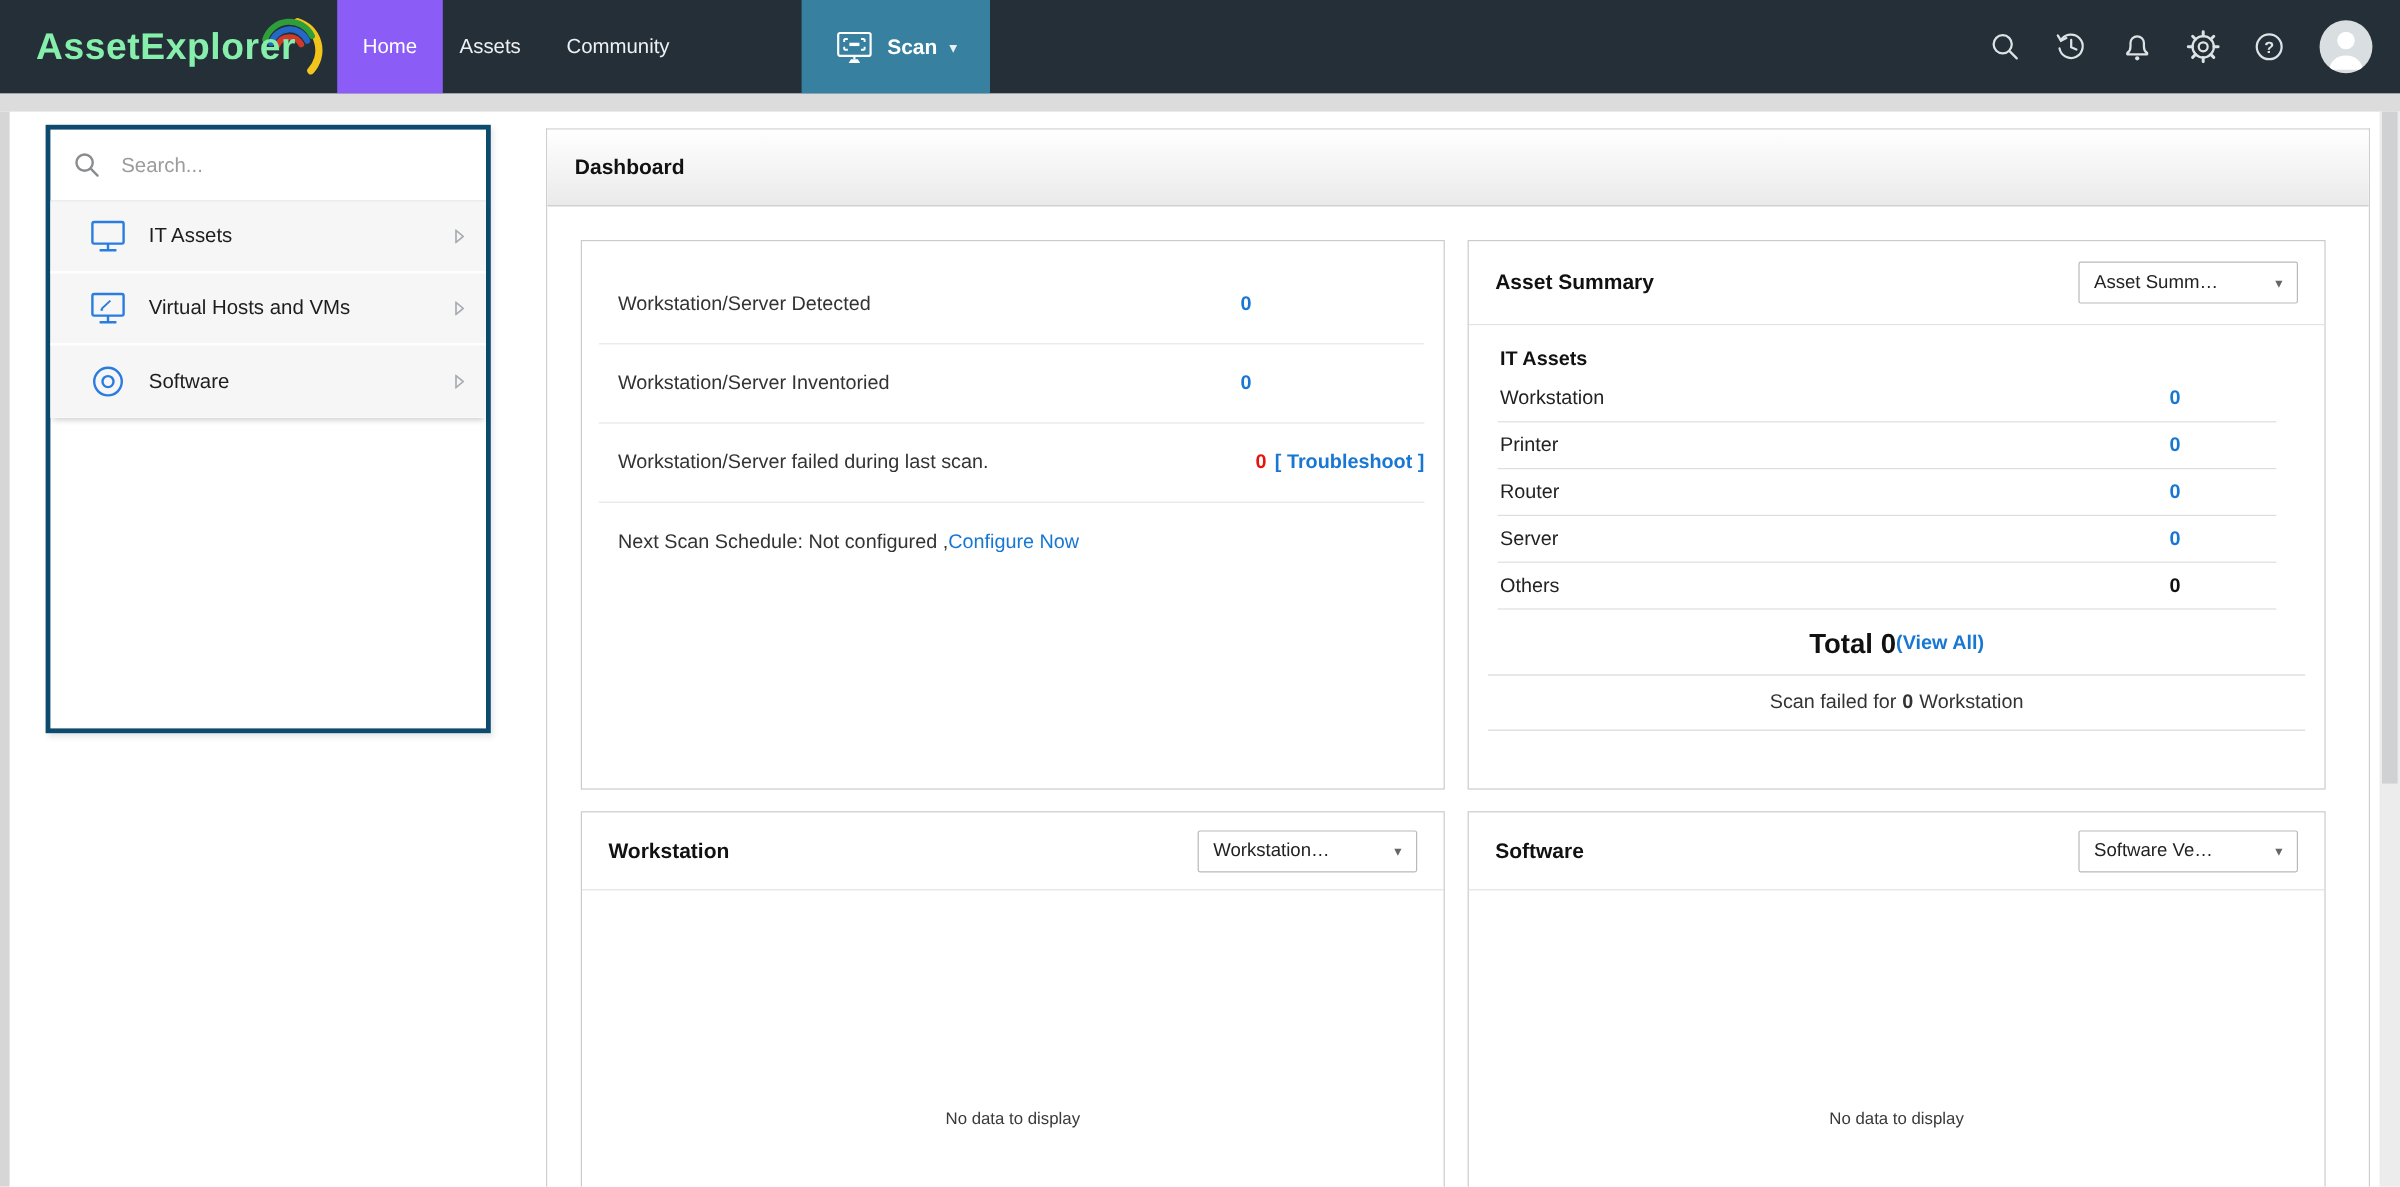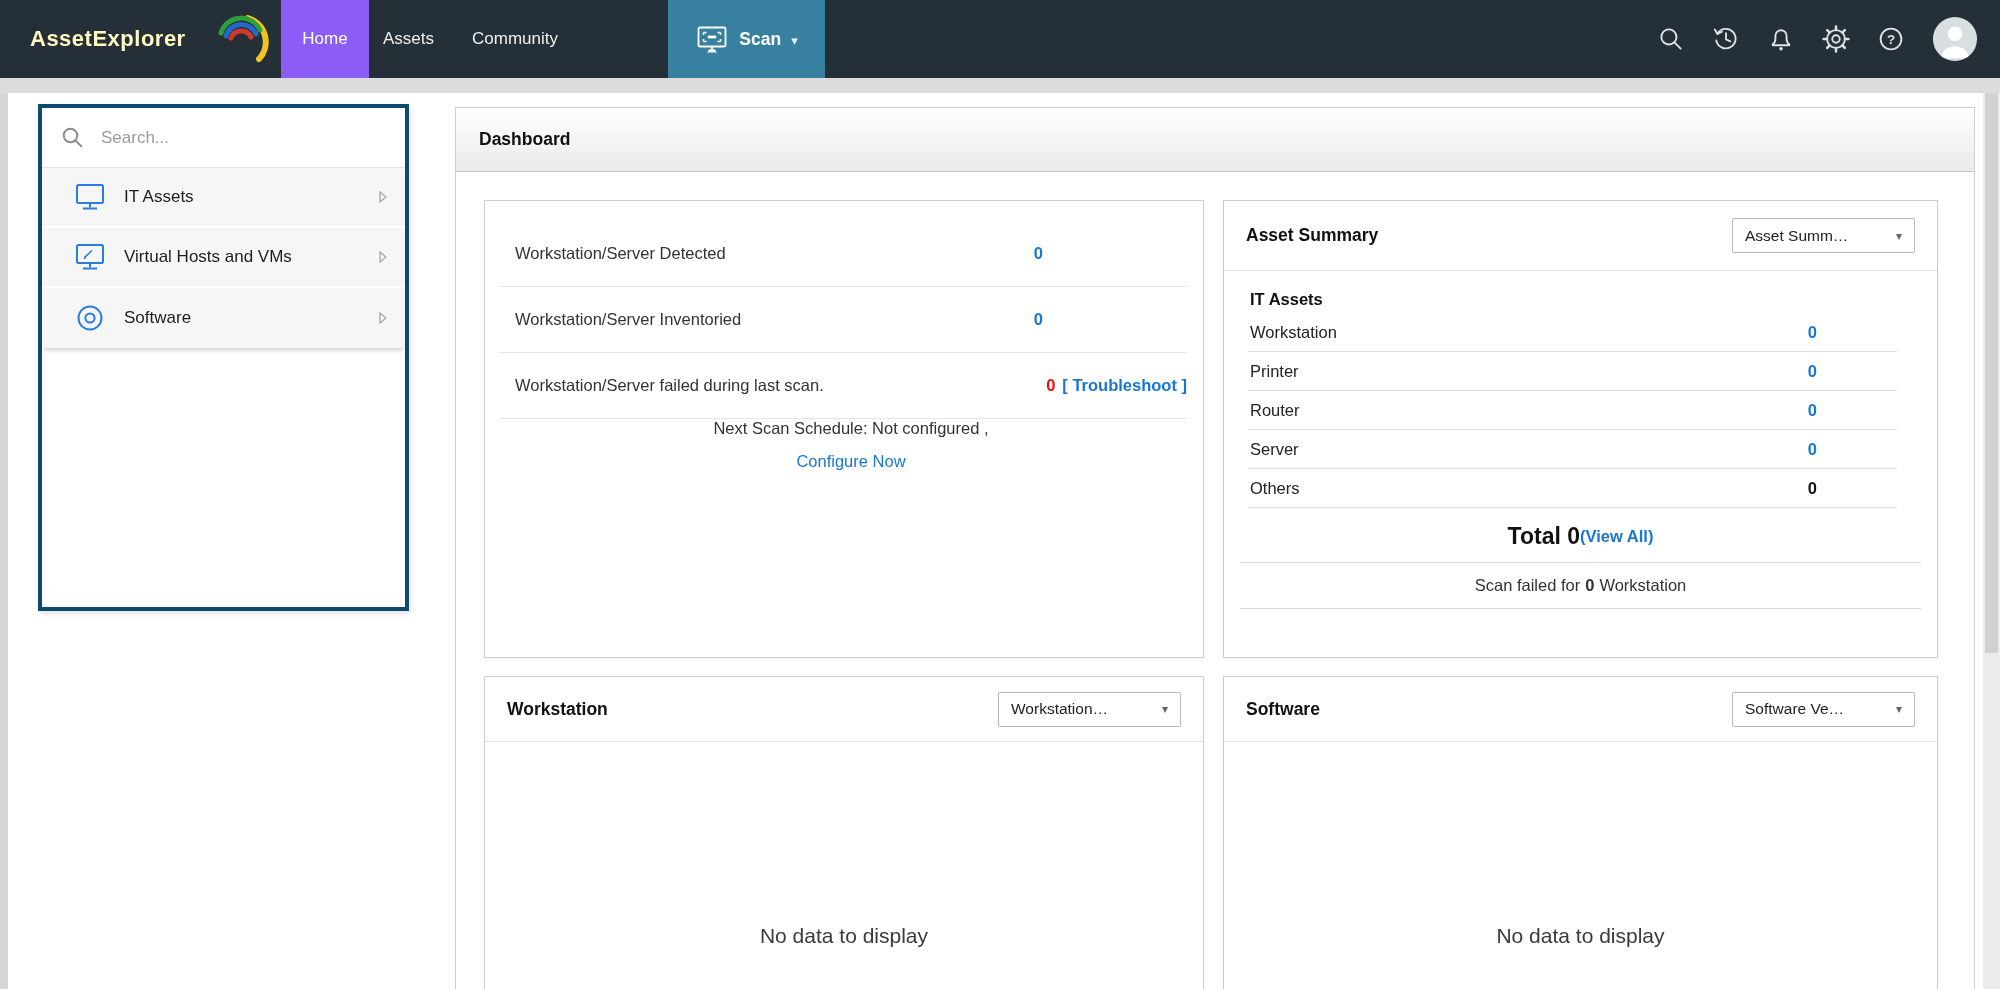--- a/index.html
+++ b/index.html
@@ -4,21 +4,21 @@
 <style>
   * { margin:0; padding:0; box-sizing:border-box; }
   html,body { width:2000px; height:989px; }
   body {
     position:relative; overflow:hidden; background:#ffffff;
     font-family:"Liberation Sans","DejaVu Sans",sans-serif; color:#222;
   }
   
   .navbar { position:absolute; left:0; top:0; width:2000px; height:78px; background:#242f37; }
   .brand { position:absolute; left:30px; top:0; height:78px; display:flex; align-items:center; }
-  .brand-text { color:#fef9c3; font-size:22px; font-weight:bold; letter-spacing:.5px; position:relative; z-index:2; }
+  .brand-text { color:#86efac; font-size:31px; font-weight:bold; letter-spacing:.5px; position:relative; z-index:2; }
   .swoosh { position:absolute; left:182px; top:2px; z-index:1; }
   .nav-tab { position:absolute; top:0; height:78px; display:flex; align-items:center; justify-content:center;
              color:#eef1f3; font-size:17px; cursor:pointer; padding:0 14px; }
   .nav-tab.active { background:#8b5cf6; color:#fff; }
   .scan-btn { position:absolute; left:668px; top:0; width:157px; height:78px; background:#37809f;
               display:flex; align-items:center; justify-content:center; gap:10px; color:#fff; cursor:pointer; }
   .scan-label { font-size:17.5px; font-weight:bold; }
   .scan-caret { font-size:13px; color:#e8f0f4; margin-top:2px; }
   .nav-icons { position:absolute; right:22px; top:0; height:78px; display:flex; align-items:center; gap:27px; }
   .nav-ic { width:28px; height:28px; display:flex; align-items:center; justify-content:center; cursor:pointer; }
@@ -61,36 +61,36 @@
             font-size:15.5px; color:#222; cursor:pointer; }
   .select .caret { color:#666; font-size:12px; }
   
   .ss-rows { padding:20px 16px 0 14px; }
   .ss-row { position:relative; height:66px; display:flex; align-items:center; border-bottom:1px solid #e6e6e6;
             padding-left:16px; font-size:16.5px; color:#333; }
   .ss-row.no-border { border-bottom:none; }
   .ss-val { position:absolute; right:144px; font-weight:bold; color:#1777d3; cursor:pointer; }
   .ss-val-group { position:absolute; right:0; display:flex; gap:7px; font-weight:bold; }
   .red { color:#e8120c; } .lnk { color:#1777d3; cursor:pointer; }
-  .ss-sched { gap:14px;flex-direction:column; }
+  .ss-sched { gap:0; }
   
   .as-group { margin:14px 24px 0; height:28px; display:flex; align-items:center; padding-left:2px;
               font-size:16.5px; font-weight:bold; color:#111; }
   .as-row { position:relative; margin:0 40px 0 24px; height:39px; display:flex; align-items:center;
             border-bottom:1px solid #dedede; padding-left:2px; font-size:16.5px; color:#222; }
   .as-val { position:absolute; right:80px; font-weight:bold; }
   .as-val.blue { color:#1777d3; cursor:pointer; } .as-val.black { color:#111; }
   .as-total { margin-top:6px; height:44px; display:flex; align-items:center; justify-content:center; gap:0; }
   .total-label { font-size:23px; font-weight:bold; color:#111; }
   .view-all { font-size:16.5px; color:#1777d3; font-weight:bold; cursor:pointer; }
   .as-div { border-top:1px solid #d8d8d8; margin:4px 16px 0; }
   .as-center { height:45px; display:flex; align-items:center; justify-content:center; gap:5px;
                font-size:16.5px; color:#333; }
   .bold { font-weight:bold; }
-  .no-data { text-align:center; margin-top:182px; font-size:21px; color:#3a3a3a; }
+  .no-data { text-align:center; margin-top:182px; font-size:14px; color:#3a3a3a; }
 </style>
 </head>
 <body>
 
 <div class="navbar">
   <div class="brand">
     <span class="brand-text">AssetExplorer</span>
     <svg class="swoosh" width="82" height="62" viewBox="0 0 82 62" fill="none" stroke-linecap="round">
       <path d="M 36,16 A 25,25 0 0 1 47,57" stroke="#f2c51d" stroke-width="6"></path>
       <path d="M 9,31 A 21,21 0 0 1 48,28" stroke="#2e9e3a" stroke-width="5"></path>

